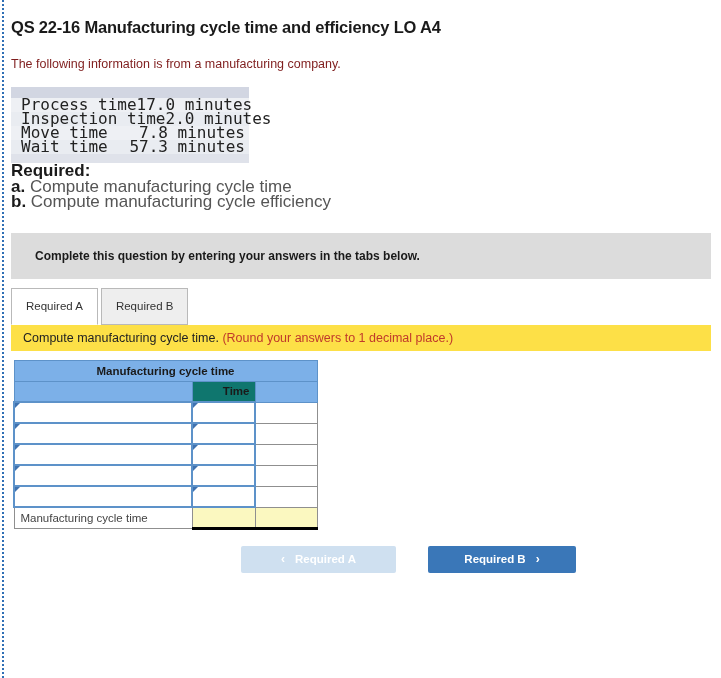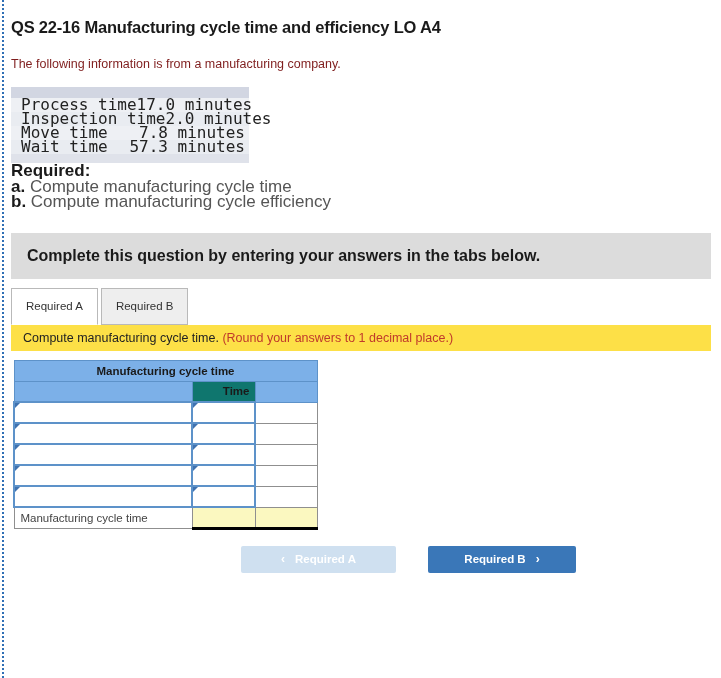--- a/index.html
+++ b/index.html
@@ -97,23 +97,23 @@
   .required-item { color: #555555; }
   .required-item b { color: #1a1a1a; }
 
   
   .gray-banner {
     margin-top: 23px;
     height: 46px;
     background: #dcdcdc;
     display: flex;
     align-items: center;
-    padding-left: 16px;
-    box-sizing: border-box;
-    font-size: 16px;
+    padding-left: 24px;
+    box-sizing: border-box;
+    font-size: 12px;
     font-weight: bold;
     color: #1a1a1a;
     width: 700px;
   }
 
   
   .tabstrip {
     margin-top: 9px;
     display: flex;
     align-items: flex-end;

